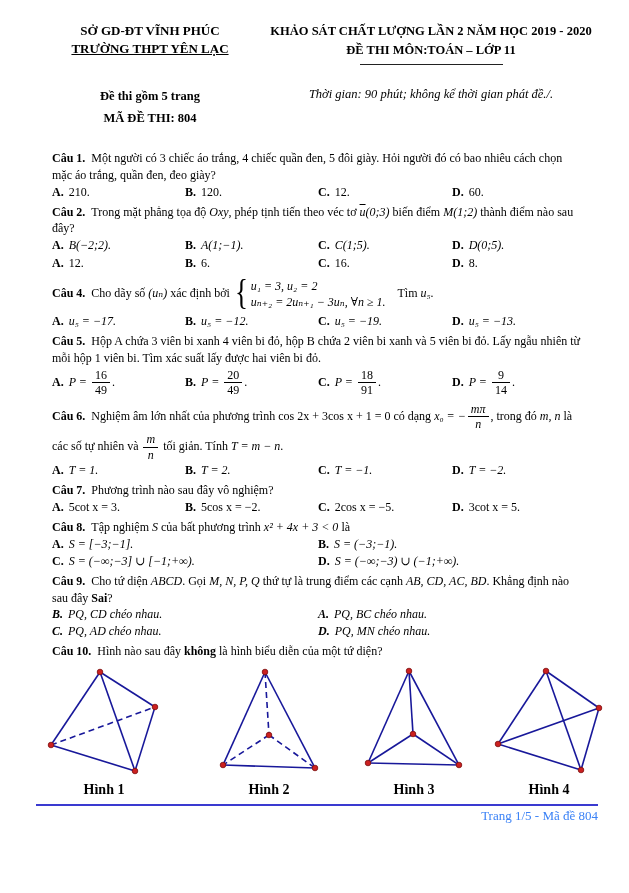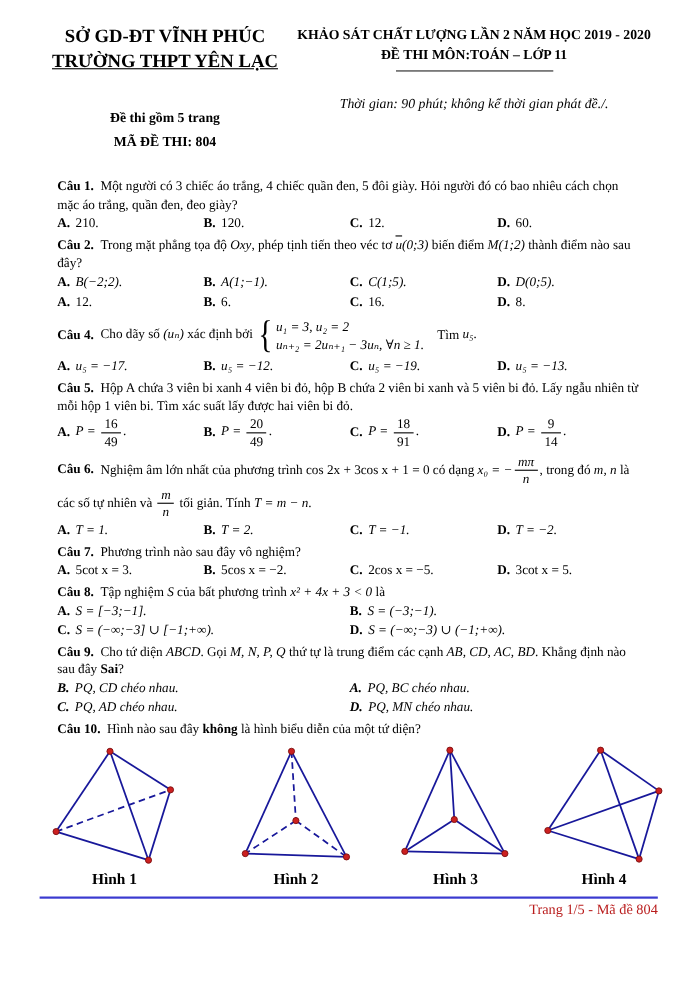--- a/index.html
+++ b/index.html
@@ -3,21 +3,21 @@
 <meta charset="utf-8">
 <style>
   html,body{margin:0;padding:0;background:#fff;}
   .page{position:relative;width:629px;height:893px;background:#fff;box-sizing:border-box;
         padding:22px 31px 0 36px;font-family:"Liberation Serif","DejaVu Serif",serif;
         font-size:12px;color:#000;overflow:hidden;}
   
   .header{display:flex;}
   .h-left{width:228px;text-align:center;}
   .h-right{flex:1;text-align:center;}
-  .h-org{font-weight:bold;font-size:17px;line-height:1.35;}
+  .h-org{font-weight:bold;font-size:13px;line-height:1.35;}
   .h-school{text-decoration:underline;}
   .h-title{font-weight:bold;font-size:12.5px;line-height:1.5;}
   .h-rule{width:143px;border-top:1.5px solid #222;margin:4px auto 0;}
   .h-pages{margin-top:32px;font-weight:bold;font-size:12.5px;}
   .h-time{margin-top:22px;font-style:italic;font-size:12.5px;}
   .h-code{margin-top:7px;font-weight:bold;font-size:12.5px;}
   
   .qp{margin:4px 16px 1px;line-height:1.4;}
   .first-q{margin-top:24px;}
   .qlabel{font-weight:bold;margin-right:6px;}
@@ -224,15 +224,15 @@
               <circle cx="107" cy="44" r="2.8" fill="#cc2020" stroke="#7a0f0f" stroke-width="0.8"></circle>
               <circle cx="6" cy="80" r="2.8" fill="#cc2020" stroke="#7a0f0f" stroke-width="0.8"></circle>
               <circle cx="89" cy="106" r="2.8" fill="#cc2020" stroke="#7a0f0f" stroke-width="0.8"></circle>
             </svg></span>
           <span class="fig-label">Hình 4</span>
         </div>
     </div>
   </div>
 
   <div class="footer-rule" style="border-top-color: rgb(58, 58, 208);"></div>
-  <div class="footer-text" style="color: #b91c1c;">Trang 1/5 - Mã đề 804</div>
+  <div class="footer-text" style="color: #3b82f6;">Trang 1/5 - Mã đề 804</div>
 
 </div>
 
 </body></html>

